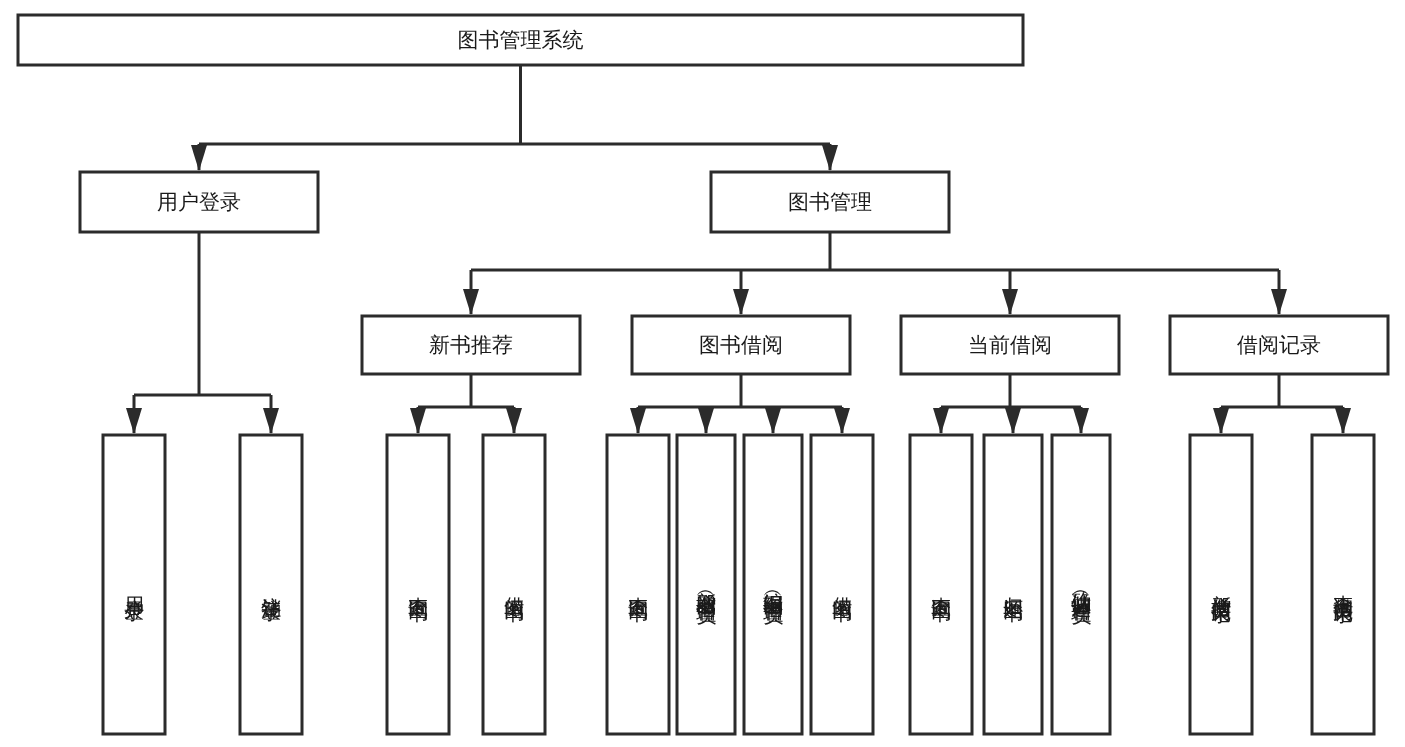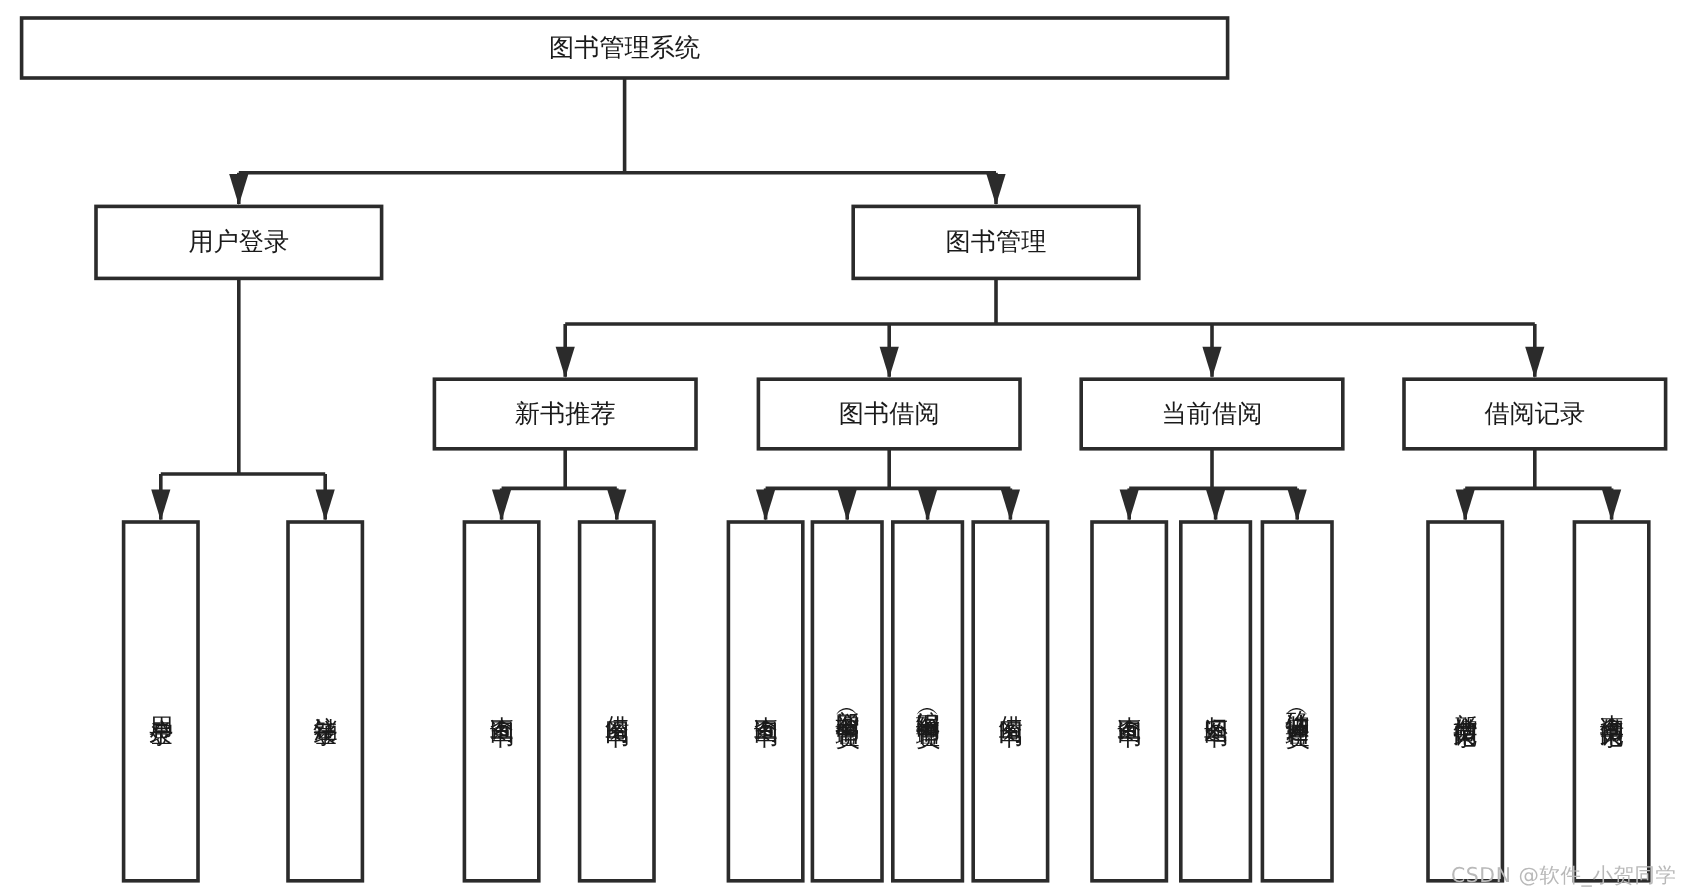--- a/index.html
+++ b/index.html
@@ -217,14 +217,13 @@
       <div class="vlabel" style="left: 677px; top: 435px; width: 58px; height: 299px;">新增图书（管理员）</div>
       <div class="vlabel" style="left: 744px; top: 435px; width: 58px; height: 299px;">编辑图书（管理员）</div>
       <div class="vlabel" style="left: 811px; top: 435px; width: 62px; height: 299px;">借阅图书</div>
       <div class="vlabel" style="left: 910px; top: 435px; width: 62px; height: 299px;">查询图书</div>
       <div class="vlabel" style="left: 984px; top: 435px; width: 58px; height: 299px;">归还图书</div>
       <div class="vlabel" style="left: 1052px; top: 435px; width: 58px; height: 299px;">确认归还（管理员）</div>
       <div class="vlabel" style="left: 1190px; top: 435px; width: 62px; height: 299px;">新增借阅记录</div>
       <div class="vlabel" style="left: 1312px; top: 435px; width: 62px; height: 299px;">查询借阅记录</div>
     </div>
 
-  <div class="watermark">CSDN @软件_小贺同学</div>
 </div>
 
 </body></html>

